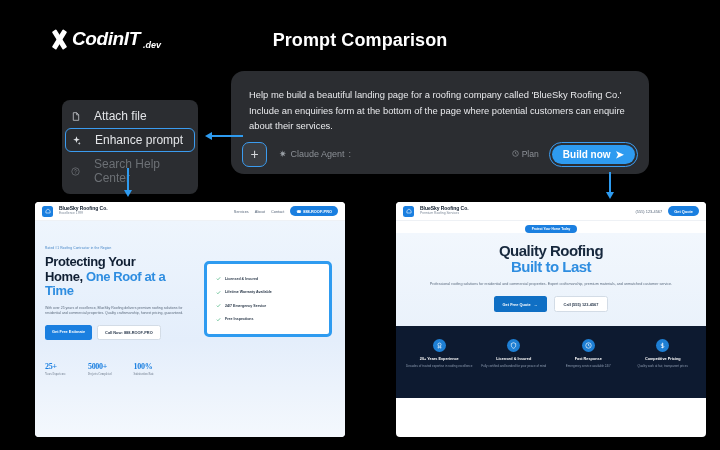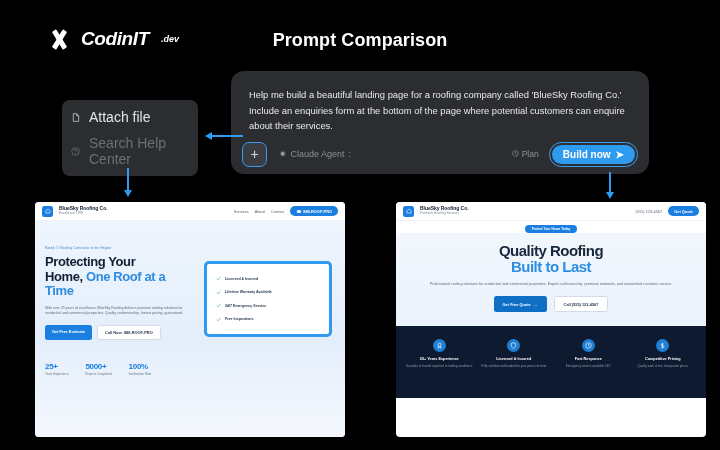--- a/index.html
+++ b/index.html
@@ -1,20 +1,20 @@
 <!DOCTYPE html>
 <html><head>
 <meta charset="utf-8">
 <style>
   * { margin:0; padding:0; box-sizing:border-box; }
   html,body { width:720px; height:450px; background:#000; overflow:hidden; }
   body { font-family:"Liberation Sans", sans-serif; color:#fff; position:relative; }
 
   
-  #header-logo { position:absolute; left:50px; top:28px; display:flex; align-items:center; gap:12px; }
+  #header-logo { position:absolute; left:50px; top:28px; display:flex; align-items:flex-end; gap:3px; }
   .logo-mark { width:19px; height:19px; position:relative; align-self:center; }
   .logo-mark .b1, .logo-mark .b2 {
     position:absolute; left:7px; top:-1px; width:5px; height:21px; background:#fff; border-radius:1px;
   }
   .logo-mark .b1 { transform:rotate(32deg); }
   .logo-mark .b2 { transform:rotate(-32deg); }
   .logo-text { font-size:19px; font-weight:bold; letter-spacing:-.4px; font-style:italic; color:#fff; }
   .logo-suffix { font-size:9px; font-weight:bold; color:#fff; font-style:italic; }
 
   #page-title { position:absolute; left:0; right:0; top:30px; text-align:center;
@@ -35,22 +35,22 @@
   .sparkle { font-size:9px; color:#9aa0a6; }
   #toolbar-spacer { flex:1; }
   #plan-chip { display:flex; align-items:center; gap:3px; color:#8c9096; font-size:8.6px; margin-right:10px; }
   #build-now { border:1.4px solid #3b9cf0; border-radius:16px; padding:2px; }
   #build-now-inner { background:#2e9bf0; border-radius:13px; padding:4px 11px;
     display:flex; align-items:center; gap:5px; font-size:10px; font-weight:bold; color:#fff; }
 
   
   #prompt-menu { position:absolute; left:62px; top:100px; width:136px;
     background:#2b2d31; border-radius:8px; padding:4px 0; }
-  .menu-item { display:flex; align-items:center; gap:9px; padding:5px 9px;
-    font-size:14px; color:#e3e5e8; }
+  .menu-item { display:flex; align-items:center; gap:14px; padding:5px 9px;
+    font-size:12px; color:#e3e5e8; }
   .menu-item.highlight { border:1.3px solid #3b9cf0; border-radius:6px; margin:0 3px; padding:4px 6px; }
   .menu-item.disabled { color:#6c7075; }
   .menu-icon { width:9px; height:9px; display:inline-flex; align-items:center; justify-content:center; }
   .menu-icon svg { display:block; }
 
   
   .arrow { position:absolute; }
   .arrow-line { position:absolute; background:#2e9bf0; }
   .arrow-head { position:absolute; width:0; height:0; }
 
@@ -77,21 +77,21 @@
   .hero-left { width:150px; }
   .hero-pill { display:inline-block; font-size:3.2px; color:#3b7fc4; letter-spacing:.15px; margin-bottom:5px; }
   .hero-h1 { font-size:13px; font-weight:bold; color:#101f33; line-height:14.5px; letter-spacing:-.4px; }
   .hero-h1 .accent { color:#2e8de0; }
   .hero-p { font-size:3.5px; color:#5c6b7e; line-height:5.6px; margin-top:7px; width:142px; }
   .hero-btns { display:flex; gap:5px; margin-top:8px; }
   .btn-primary { background:#1a7fe0; color:#fff; font-size:3.9px; font-weight:bold;
     border-radius:2.5px; padding:4px 7px; }
   .btn-outline { background:#fff; color:#2a394d; font-size:3.9px; font-weight:bold;
     border:1px solid #d3dce6; border-radius:2.5px; padding:4px 7px; }
-  .stats { display:flex; gap:17px; margin-top:22px; }
+  .stats { display:flex; gap:22px; margin-top:22px;font-family:Liberation Serif, serif; }
   .stat-num { font-size:8px; font-weight:bold; color:#1a7fe0; letter-spacing:-.3px; }
   .stat-lbl { font-size:3px; color:#6d7a8b; margin-top:1px; }
 
   #feature-card { width:128px; height:76px; margin-top:26px; background:#fff;
     border:3.2px solid #2e9bf0; border-radius:5px; padding:8px 9px;
     display:flex; flex-direction:column; justify-content:space-around; }
   .feat-row { display:flex; align-items:center; gap:4px; }
   .check { width:5px; height:5px; color:#2aa86a; flex:none; }
   .feat-txt { font-size:3.6px; color:#2c3a4b; font-weight:bold; }
 
@@ -171,20 +171,29 @@
   <div class="menu-item">
     <span class="menu-icon">
       <svg width="8" height="9" viewBox="0 0 14 16" fill="none" stroke="#c9ccd1" stroke-width="1.4">
         <path d="M2.2 1.2h6l3.6 3.6v10H2.2z"></path>
           <path d="M8.2 1.4v3.6h3.4"></path>
       </svg>
     </span>
     <span>Attach file</span>
   </div>
 
+  <div class="menu-item highlight">
+    <span class="menu-icon">
+      <svg width="9" height="9" viewBox="0 0 16 16" fill="#dfe2e6">
+        <path d="M8 0.6l1.5 4.4 4.4 1.5-4.4 1.5L8 12.4 6.5 8 2.1 6.5 6.5 5z"></path>
+        <path d="M12.8 10.4l.7 2 2 .7-2 .7-.7 2-.7-2-2-.7 2-.7z"></path>
+      </svg>
+    </span>
+    <span>Enhance prompt</span>
+  </div>
 
   <div class="menu-item disabled">
     <span class="menu-icon">
       <svg width="9" height="9" viewBox="0 0 16 16" fill="none" stroke="#6c7075" stroke-width="1.4">
         <circle cx="8" cy="8" r="6.6"></circle>
           <path d="M6.2 6.2a1.9 1.9 0 113.1 1.6c-.7.5-1.3.9-1.3 1.8"></path>
         <circle cx="8" cy="12" r=".7" fill="#6c7075" stroke="none"></circle>
       </svg>
     </span>
     <span>Search Help Center</span>

